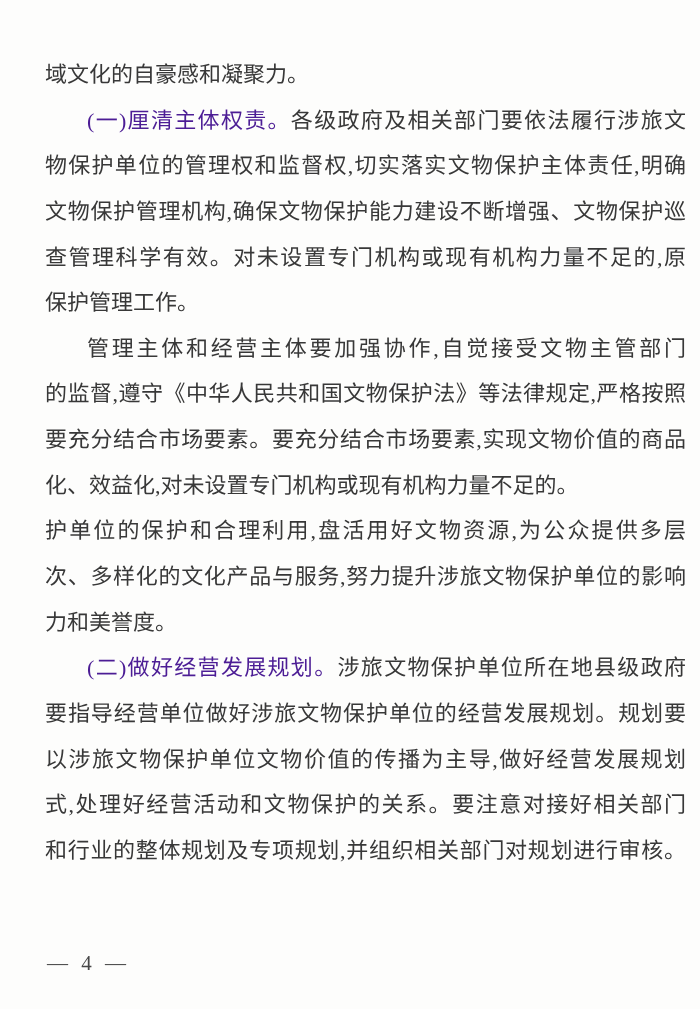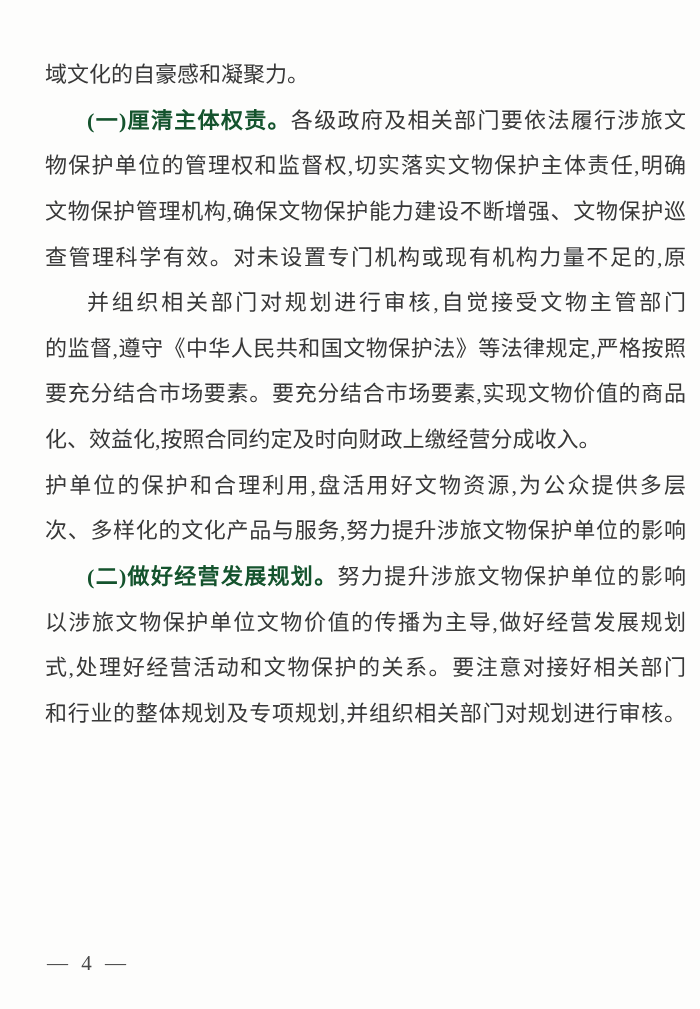--- a/index.html
+++ b/index.html
@@ -27,21 +27,21 @@
     letter-spacing: 0;
     color: #383838;
     text-justify: inter-character;
   }
   .line.fill, .line.para-start {
     text-align: justify;
     text-align-last: justify;
   }
   .line.para-start { text-indent: 42px; }
   .line.para-end { text-align: right; text-align-last: left; }
-  .heading-bold { font-weight: bold; color: #14532d; }
+  .heading-bold { font-weight: normal; color: #4c1d95; }
   .footer {
     position: absolute;
     left: 47px; top: 948px;
     height: 30px; line-height: 30px;
     font-size: 21px;
     letter-spacing: 4px;
     color: #474747;
   }
 </style>
 </head>
@@ -54,37 +54,40 @@
 
     <div class="line para-start"><span class="heading-bold">(一)厘清主体权责。</span><span>各级政府及相关部门要依法履行涉旅文</span></div>
 
     <div class="line fill"><span>物保护单位的管理权和监督权,切实落实文物保护主体责任,明确</span></div>
 
     <div class="line fill"><span>文物保护管理机构,确保文物保护能力建设不断增强、文物保护巡</span></div>
 
     <div class="line fill"><span>查管理科学有效。对未设置专门机构或现有机构力量不足的,原</span></div>
 
 
+    <div class="line para-end"><span>保护管理工作。</span></div>
 
-    <div class="line para-start"><span>并组织相关部门对规划进行审核,自觉接受文物主管部门</span></div>
+    <div class="line para-start"><span>管理主体和经营主体要加强协作,自觉接受文物主管部门</span></div>
 
     <div class="line fill"><span>的监督,遵守《中华人民共和国文物保护法》等法律规定,严格按照</span></div>
 
     <div class="line fill"><span>要充分结合市场要素。要充分结合市场要素,实现文物价值的商品</span></div>
 
-    <div class="line para-end"><span>化、效益化,按照合同约定及时向财政上缴经营分成收入。</span></div>
+    <div class="line para-end"><span>化、效益化,对未设置专门机构或现有机构力量不足的。</span></div>
 
 
     <div class="line fill"><span>护单位的保护和合理利用,盘活用好文物资源,为公众提供多层</span></div>
 
     <div class="line fill"><span>次、多样化的文化产品与服务,努力提升涉旅文物保护单位的影响</span></div>
 
+    <div class="line para-end"><span>力和美誉度。</span></div>
 
-    <div class="line para-start"><span class="heading-bold">(二)做好经营发展规划。</span><span>努力提升涉旅文物保护单位的影响</span></div>
+    <div class="line para-start"><span class="heading-bold">(二)做好经营发展规划。</span><span>涉旅文物保护单位所在地县级政府</span></div>
 
+    <div class="line fill"><span>要指导经营单位做好涉旅文物保护单位的经营发展规划。规划要</span></div>
 
     <div class="line fill"><span>以涉旅文物保护单位文物价值的传播为主导,做好经营发展规划</span></div>
 
     <div class="line fill"><span>式,处理好经营活动和文物保护的关系。要注意对接好相关部门</span></div>
 
     <div class="line fill"><span>和行业的整体规划及专项规划,并组织相关部门对规划进行审核。</span></div>
 
   </div>
 
   <div class="footer">— 4 —</div>

